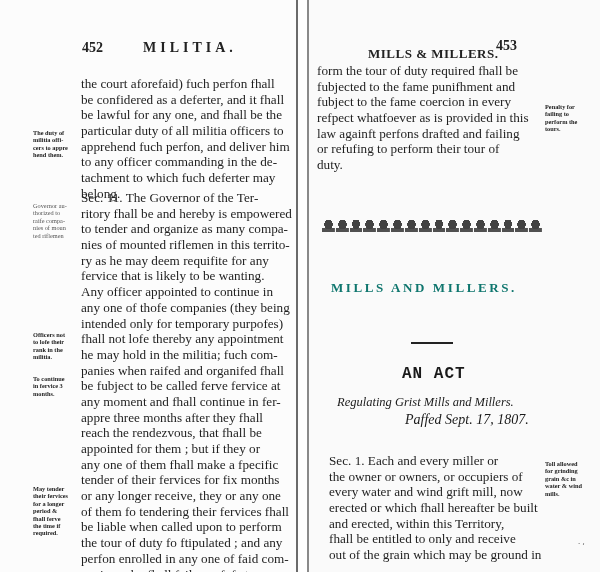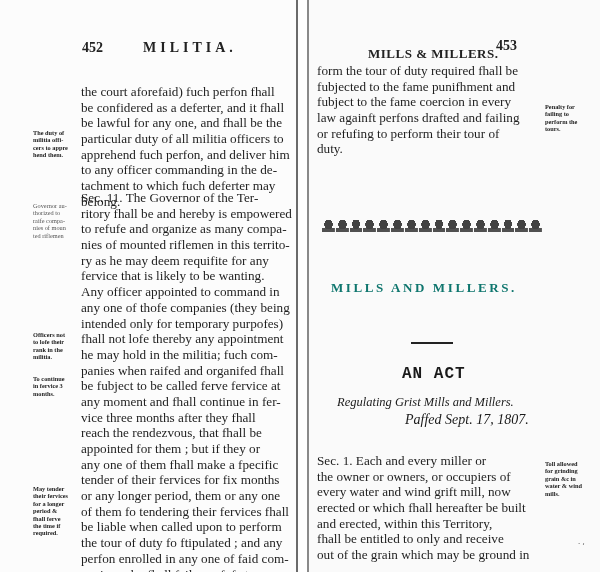--- a/index.html
+++ b/index.html
@@ -21,24 +21,24 @@
   .left-head-title { left: 143px; top: 40px; font-size: 14px; letter-spacing: 4px; }
   .right-head-title { left: 368px; top: 46px; font-size: 13px; letter-spacing: 0.5px; }
   .right-head-num { left: 496px; top: 38px; font-size: 14px; }
 
   .body-text {
     position: absolute; font-family: "Liberation Serif", serif;
     font-size: 13.2px; line-height: 15.7px; color: #1e1e1e;
     white-space: nowrap;
   }
   .body-text div { height: 15.7px; }
-  .left-body { left: 81px; top: 84px; width: 218px; }
+  .left-body { left: 81px; top: 76px; width: 218px; }
   .left-body2 { left: 81px; top: 190px; width: 218px; }
   .right-body1 { left: 317px; top: 63px; width: 222px; }
-  .right-body2 { left: 317px; top: 453px; width: 222px; }
+  .right-body2 { left: 329px; top: 453px; width: 222px; }
 
   .margin-note {
     position: absolute; font-family: "Liberation Serif", serif;
     font-size: 6.3px; line-height: 7.4px; color: #222; font-weight: bold;
     white-space: nowrap;
   }
   .mn-1 { left: 33px; top: 129px; }
   .mn-2 { left: 33px; top: 202px; color: #555; font-weight: normal; }
   .mn-3 { left: 33px; top: 331px; }
   .mn-4 { left: 33px; top: 375px; }
@@ -87,38 +87,38 @@
       <div>be lawful for any one, and fhall be the</div>
       <div>particular duty of all militia officers to</div>
       <div>apprehend fuch perfon, and deliver him</div>
       <div>to any officer commanding in the de-</div>
       <div>tachment to which fuch deferter may</div>
       <div>belong.</div>
     </div>
   <div class="body-text left-body2">
       <div>    Sec. 11. The Governor of the Ter-</div>
       <div>ritory fhall be and hereby is empowered</div>
-      <div>to refufe and organize as many compa-</div>
+      <div>to tender and organize as many compa-</div>
       <div>nies of mounted riflemen in this territo-</div>
       <div>ry as he may deem requifite for any</div>
       <div>fervice that is likely to be wanting.</div>
-      <div>Any officer appointed to command in</div>
+      <div>Any officer appointed to continue in</div>
       <div>any one of thofe companies (they being</div>
       <div>intended only for temporary purpofes)</div>
       <div>fhall not lofe thereby any appointment</div>
       <div>he may hold in the militia; fuch com-</div>
       <div>panies when raifed and organifed fhall</div>
       <div>be fubject to be called ferve fervice at</div>
       <div>any moment and fhall continue in fer-</div>
-      <div>vice three months after they fhall</div>
+      <div>appre three months after they fhall</div>
       <div>reach the rendezvous, that fhall be</div>
       <div>appointed for them ; but if they or</div>
       <div>any one of them fhall make a fpecific</div>
       <div>tender of their fervices for fix months</div>
-      <div>or any longer period, them or any one</div>
+      <div>or any longer receive, they or any one</div>
       <div>of them fo tendering their fervices fhall</div>
       <div>be liable when called upon to perform</div>
       <div>the tour of duty fo ftipulated ; and any</div>
       <div>perfon enrolled in any one of faid com-</div>
       <div>panies, who fhall fail or refufe to per-</div>
     </div>
 
   <div class="margin-note mn-1">
       <div>The duty of</div>
       <div>militia offi-</div>
@@ -150,20 +150,21 @@
       <div>period &amp;</div>
       <div>fhall ferve</div>
       <div>the time if</div>
       <div>required.</div>
     </div>
 
   <div class="body-text right-body1">
       <div>form the tour of duty required fhall be</div>
       <div>fubjected to the fame punifhment and</div>
       <div>fubject to the fame coercion in every</div>
+      <div>refpect whatfoever as is provided in this</div>
       <div>law againft perfons drafted and failing</div>
       <div>or refufing to perform their tour of</div>
       <div>duty.</div>
     </div>
   <div class="margin-note mn-6">
       <div>Penalty for</div>
       <div>failing to</div>
       <div>perform the</div>
       <div>tours.</div>
     </div>

